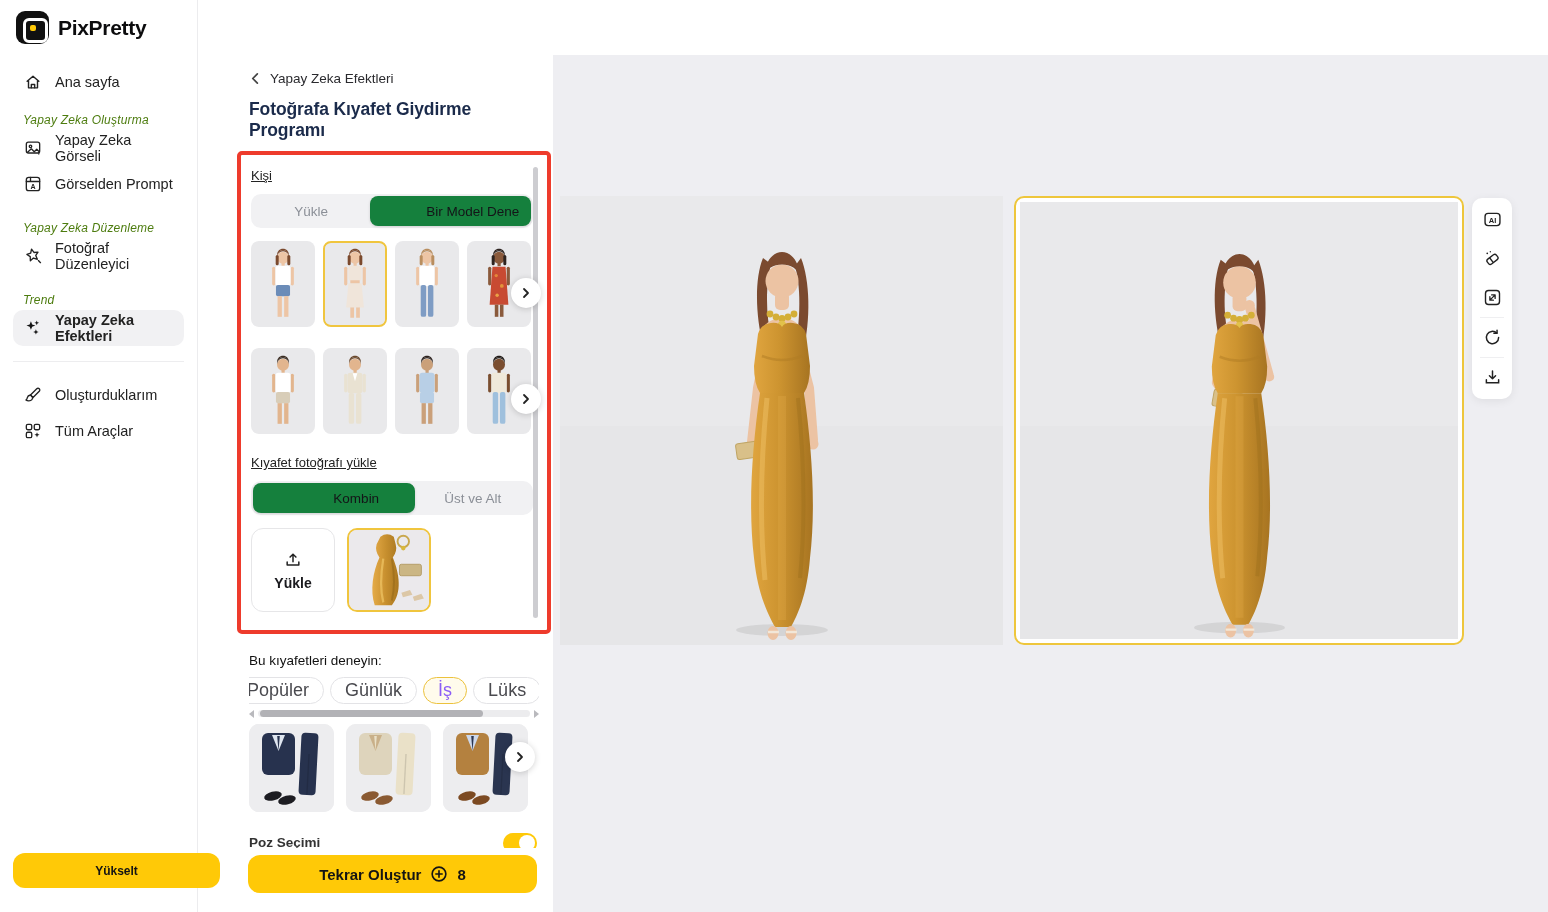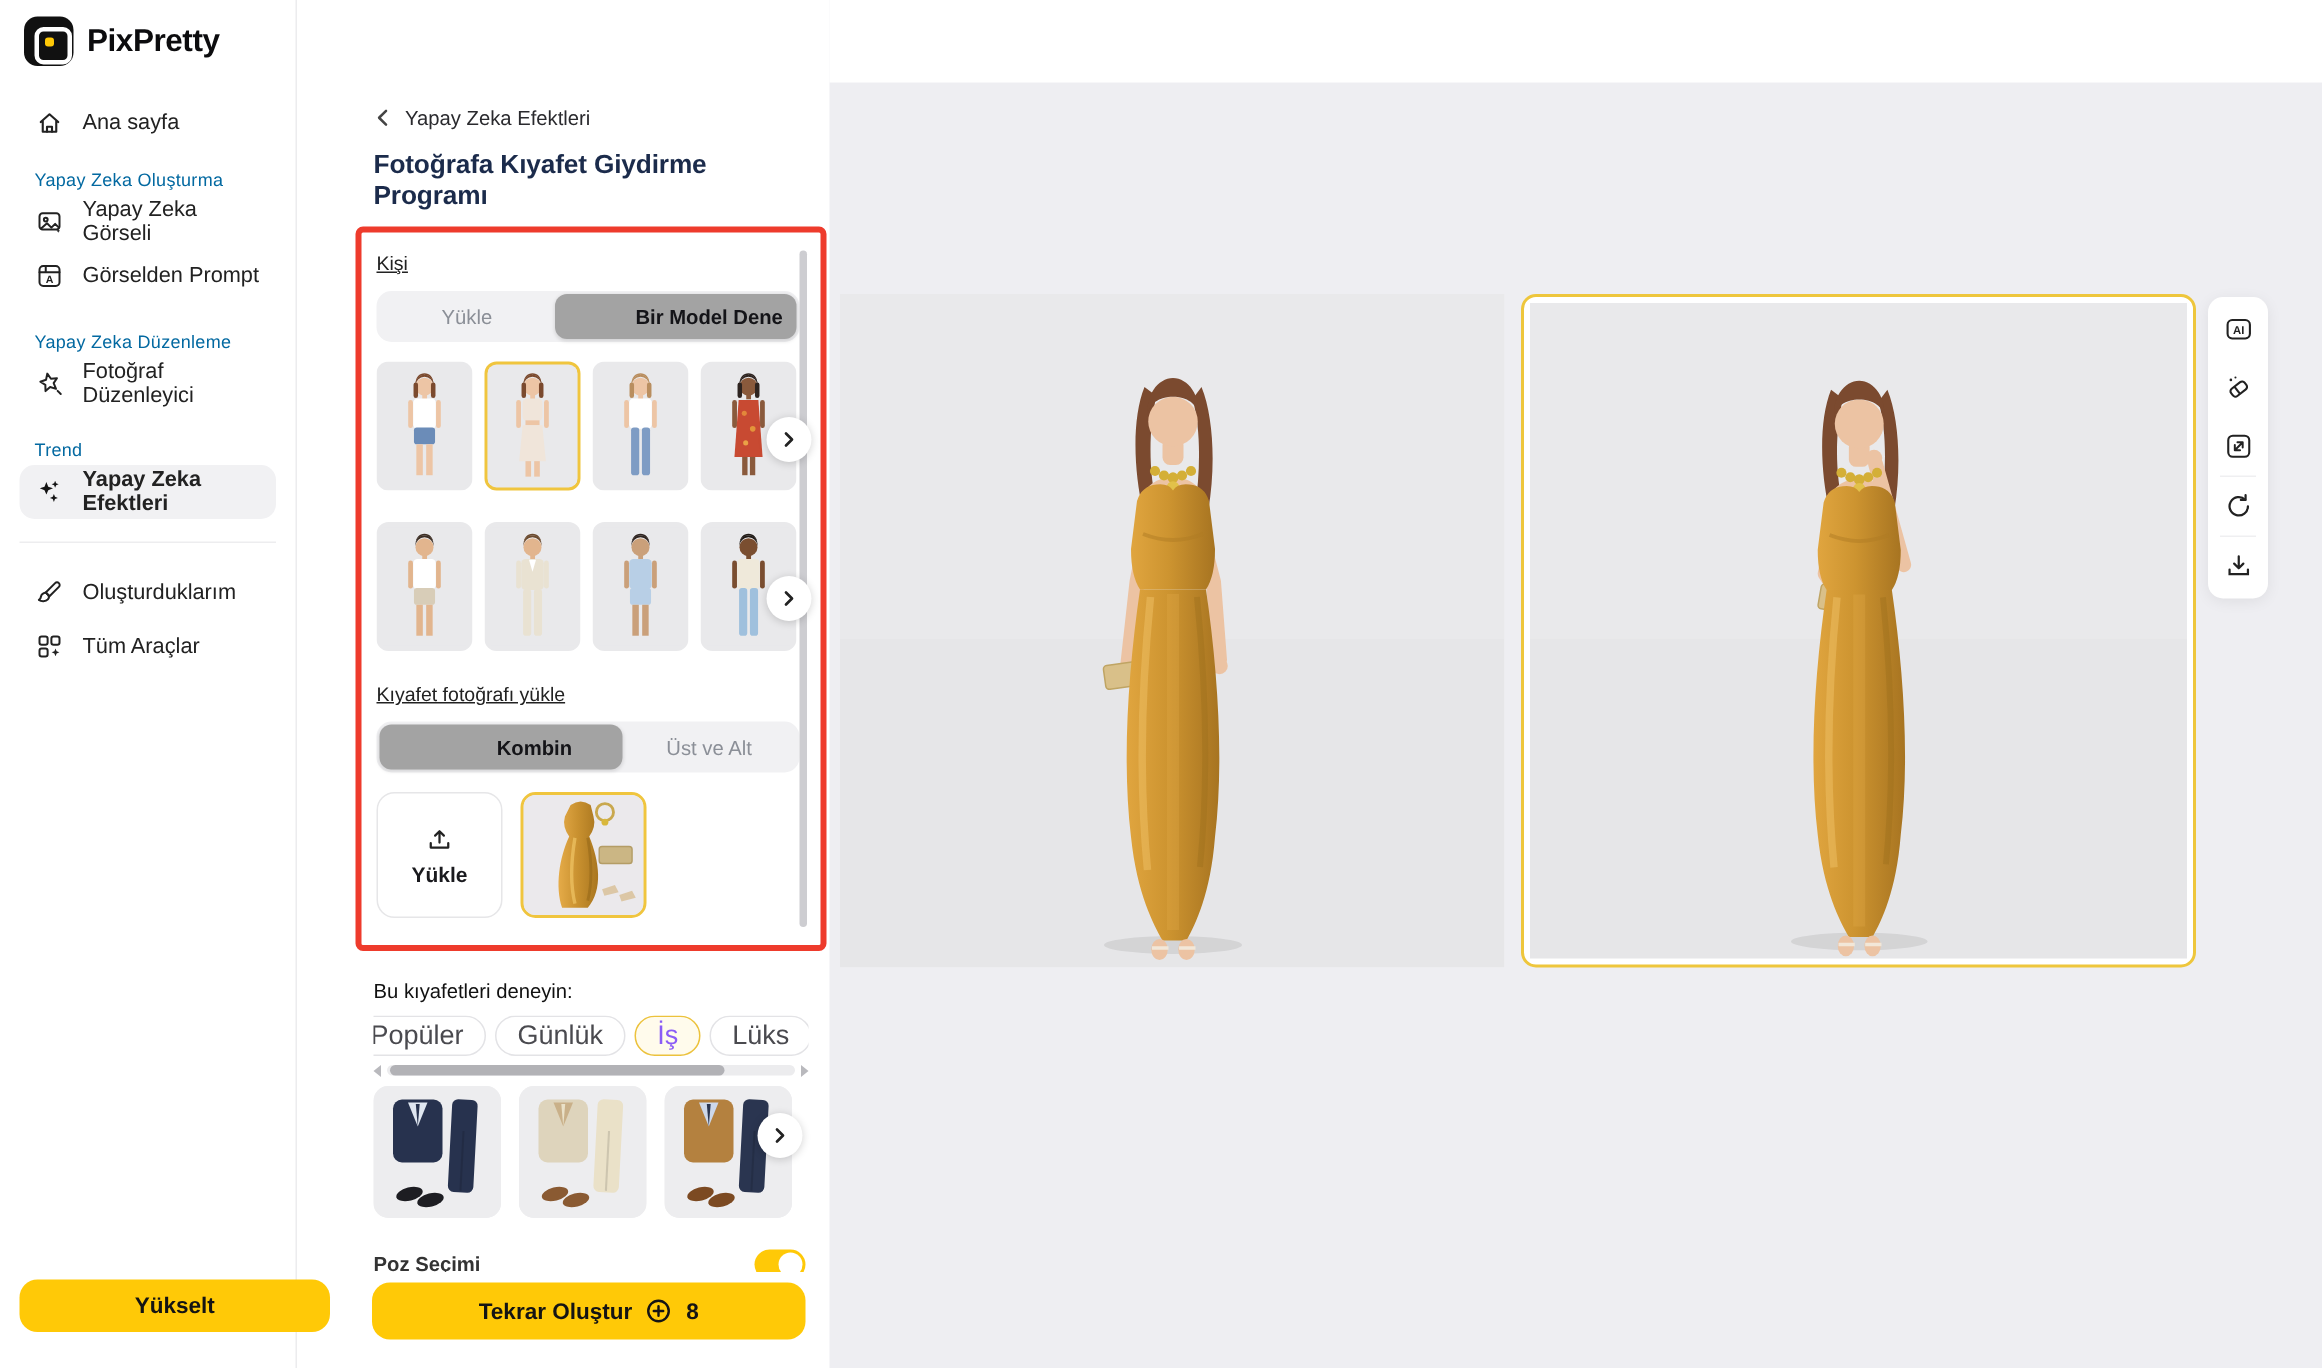--- a/index.html
+++ b/index.html
@@ -16,44 +16,44 @@
     border:3px solid #fff; border-radius:6px; }
   .logo-mark::after { content:""; position:absolute; left:14px; top:14px; width:6px; height:6px;
     background:var(--yellow,#FFC907); border-radius:2px; }
   .logo-text { font-size:21px; font-weight:800; letter-spacing:-.3px; color:#0c0c0e; }
   .nav { position:absolute; left:0; right:0; top:64px; }
   .nav-item { display:flex; align-items:center; gap:12px; height:36px; margin:0 13px;
     padding:0 10px; border-radius:10px; font-size:14.5px; font-weight:500; color:#222; cursor:pointer; }
   .nav-item.active { background:#f1f1f3; font-weight:600; }
   .nav-item svg { width:20px; height:20px; flex:none; }
   .nav-section { margin:10px 23px 0; height:20px; display:flex; align-items:center;
-    font-size:12px; color:#0369a1; letter-spacing:.2px; }
+    font-size:12px; color:#4d7c0f; letter-spacing:.2px;font-style:italic; }
   .nav-section.gap { margin-top:16px; }
   .nav-divider { height:1px; background:#ededef; margin:15px 13px; }
   .sidebar-bottom { position:absolute; left:0; right:0; bottom:12px; }
   .upgrade-btn { display:block; width:207px; margin:0 13px 12px; height:35px; border:none;
     border-radius:12px; background:var(--yellow,#FFC907); font-family:inherit;
-    font-size:15px; font-weight:700; color:#141414; cursor:pointer; }
+    font-size:12px; font-weight:700; color:#141414; cursor:pointer; }
   .lang-row { display:flex; align-items:center; gap:12px; margin:0 13px; padding:0 10px;
     height:30px; font-size:14.5px; font-weight:500; cursor:pointer; }
 
   
   .panel { position:absolute; left:233px; top:0; width:320px; height:912px; background:#fff; }
   .back-row { position:absolute; left:16px; top:71px; display:flex; align-items:center; gap:8px;
     font-size:13.5px; color:#2a2a2e; cursor:pointer; }
   .back-row svg { width:13px; height:13px; }
   .panel-title { position:absolute; left:16px; top:99px; width:300px; font-size:17.5px;
     line-height:20.5px; font-weight:800; color:var(--navy,#1B2B4B); letter-spacing:-.1px; }
   .red-box { position:absolute; left:4px; top:151px; width:314px; height:483px;
     border:4px solid var(--red,#EE3B2C); border-radius:5px; background:#fff; padding:13px 10px 0; }
   .field-label { font-size:13px; color:#222; margin-bottom:11px;text-decoration:underline; }
   .segmented { display:flex; width:282px; height:34px; background:#f1f1f3; border-radius:10px; padding:2px; margin-bottom:13px; }
   .seg-tab { flex:1; display:flex; align-items:center; justify-content:center; border-radius:8px;
     font-size:13.5px; color:#8b8f97; font-weight:500; cursor:pointer; }
-  .seg-tab.active { background:#a3a3a3; color:#141418; font-weight:700; box-shadow:0 1px 3px rgba(0,0,0,.14);padding-left:45px; }
+  .seg-tab.active { background:#15803d; color:#141418; font-weight:400; box-shadow:0 1px 3px rgba(0,0,0,.14);padding-left:45px; }
   .thumb-row { display:flex; gap:8px; margin-bottom:21px; position:relative; }
   .thumb { width:64px; height:86px; border-radius:8px; overflow:hidden; background:#e9e9eb;
     border:2px solid transparent; cursor:pointer; flex:none; }
   .thumb.selected { border-color:var(--sel-yellow,#F0C53E); }
   .thumb svg { display:block; width:100%; height:100%; }
   .chev-btn { position:absolute; width:30px; height:30px; border-radius:50%; background:#fff;
     border:none; box-shadow:0 1px 6px rgba(0,0,0,.18); display:flex; align-items:center;
     justify-content:center; cursor:pointer; z-index:3; }
   .chev-btn svg { width:12px; height:12px; }
   .upload-row { display:flex; gap:12px; }

